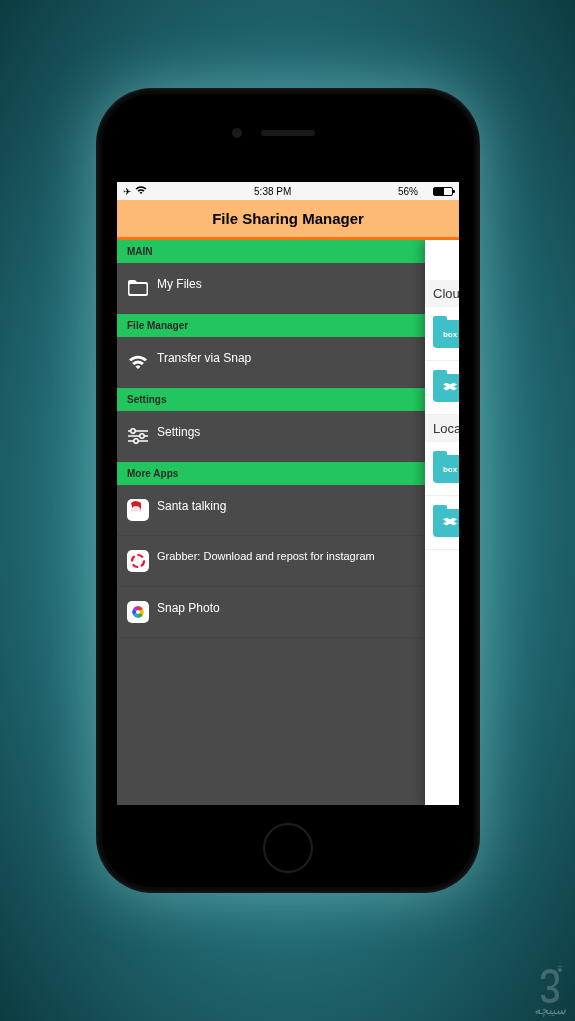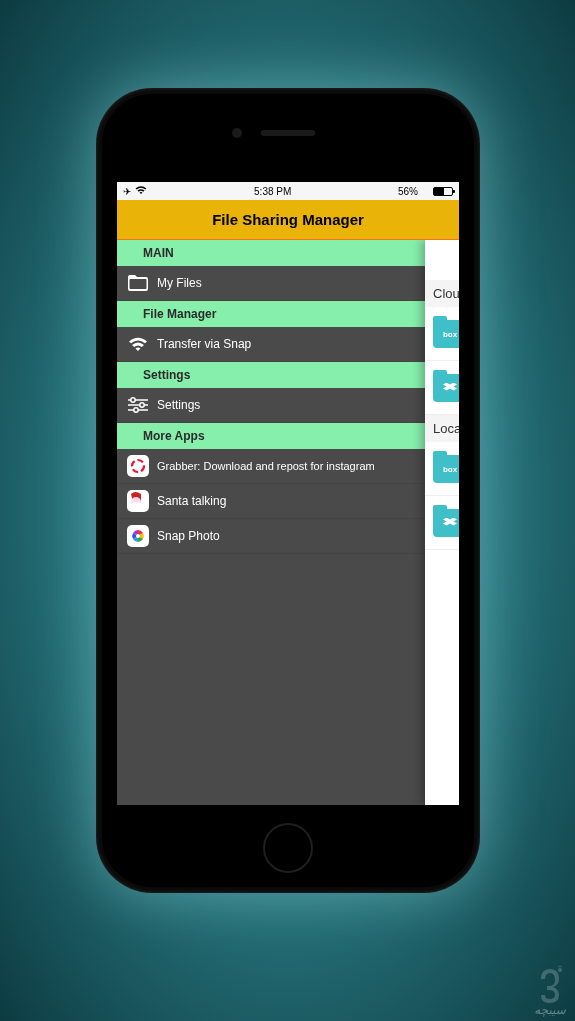--- a/index.html
+++ b/index.html
@@ -87,22 +87,22 @@
   position: relative;
   display: flex; align-items: center;
 }
 .battery::after {
   content: ''; position: absolute; right: -3px; top: 2px;
   width: 2px; height: 3px; background: #000; border-radius: 0 1px 1px 0;
 }
 .battery-fill { width: 56%; height: 100%; background: #000; }
 .nav-bar {
   height: 40px;
-  background: #eab308;
-  border-bottom: 1px solid #f97316;
+  background: #fdba74;
+  border-bottom: 3px solid #f97316;
   display: flex;
   align-items: center;
   justify-content: center;
   font-weight: 600;
   font-size: 15px;
   color: #000;
 }
 .content-area {
   position: relative;
   height: calc(100% - 58px);
@@ -111,30 +111,29 @@
 .side-menu {
   position: absolute;
   left: 0; top: 0;
   width: 308px;
   height: 100%;
   background: #4a4a4a;
   color: #fff;
   overflow: hidden;
 }
 .section-header {
-  background: #86efac;
+  background: #22c55e;
   color: #2b2b2b;
   font-weight: 600;
-  font-size: 12px;
-  padding: 6px 26px;
+  font-size: 10px;
+  padding: 6px 10px;
 }
 .menu-row {
   display: flex;
-  align-items: center;
-  padding: 6px 10px;
+  padding: 14px 10px;
   font-size: 12px;
   gap: 8px;
   background: #4a4a4a;
   border-bottom: 1px solid rgba(0,0,0,0.08);
 }
 .menu-icon {
   width: 22px; height: 22px;
   display: flex; align-items: center; justify-content: center;
   flex-shrink: 0;
 }
@@ -283,36 +282,36 @@
                   <circle cx="14" cy="8" r="2.2" fill="#4a4a4a" stroke="#fff" stroke-width="1.5"></circle>
                   <line x1="0" y1="13" x2="20" y2="13" stroke="#fff" stroke-width="1.5"></line>
                   <circle cx="8" cy="13" r="2.2" fill="#4a4a4a" stroke="#fff" stroke-width="1.5"></circle>
                 </svg>
             </span>
             <span>Settings</span>
           </div>
 
           <div class="section-header">More Apps</div>
           <div class="menu-row">
-            <span class="app-icon" style="background:#fff">
-              <svg width="16" height="16" viewBox="0 0 16 16">
-                  <circle cx="8" cy="8" r="6" fill="none" stroke="#e13" stroke-width="2.2" stroke-dasharray="6 3"></circle>
-                </svg>
-            </span>
-            <span style="font-size:11px">Grabber: Download and repost for instagram</span>
-          </div>
-          <div class="menu-row">
             <span class="app-icon" style="background:#fff;position:relative;overflow:hidden">
               <svg width="22" height="22" viewBox="0 0 22 22">
                   <path d="M4 4 Q8 0 14 4 L14 12 Q10 16 6 12 Z" fill="#c22"></path>
                   <circle cx="9" cy="12" r="5" fill="#fde"></circle>
                   <ellipse cx="9" cy="16" rx="6" ry="4" fill="#fff"></ellipse>
                 </svg>
             </span>
             <span>Santa talking</span>
+          </div>
+          <div class="menu-row">
+            <span class="app-icon" style="background:#fff">
+              <svg width="16" height="16" viewBox="0 0 16 16">
+                  <circle cx="8" cy="8" r="6" fill="none" stroke="#e13" stroke-width="2.2" stroke-dasharray="6 3"></circle>
+                </svg>
+            </span>
+            <span style="font-size:11px">Grabber: Download and repost for instagram</span>
           </div>
           <div class="menu-row">
             <span class="app-icon" style="background:#fff">
               <svg width="18" height="18" viewBox="0 0 18 18">
                   <circle cx="9" cy="9" r="6" fill="none"></circle>
                   <path d="M9 3 A6 6 0 0 1 14 6 L9 9 Z" fill="#e33"></path>
                   <path d="M14 6 A6 6 0 0 1 14 12 L9 9 Z" fill="#fb0"></path>
                   <path d="M14 12 A6 6 0 0 1 9 15 L9 9 Z" fill="#3a3"></path>
                   <path d="M9 15 A6 6 0 0 1 4 12 L9 9 Z" fill="#39e"></path>
                   <path d="M4 12 A6 6 0 0 1 4 6 L9 9 Z" fill="#35d"></path>

